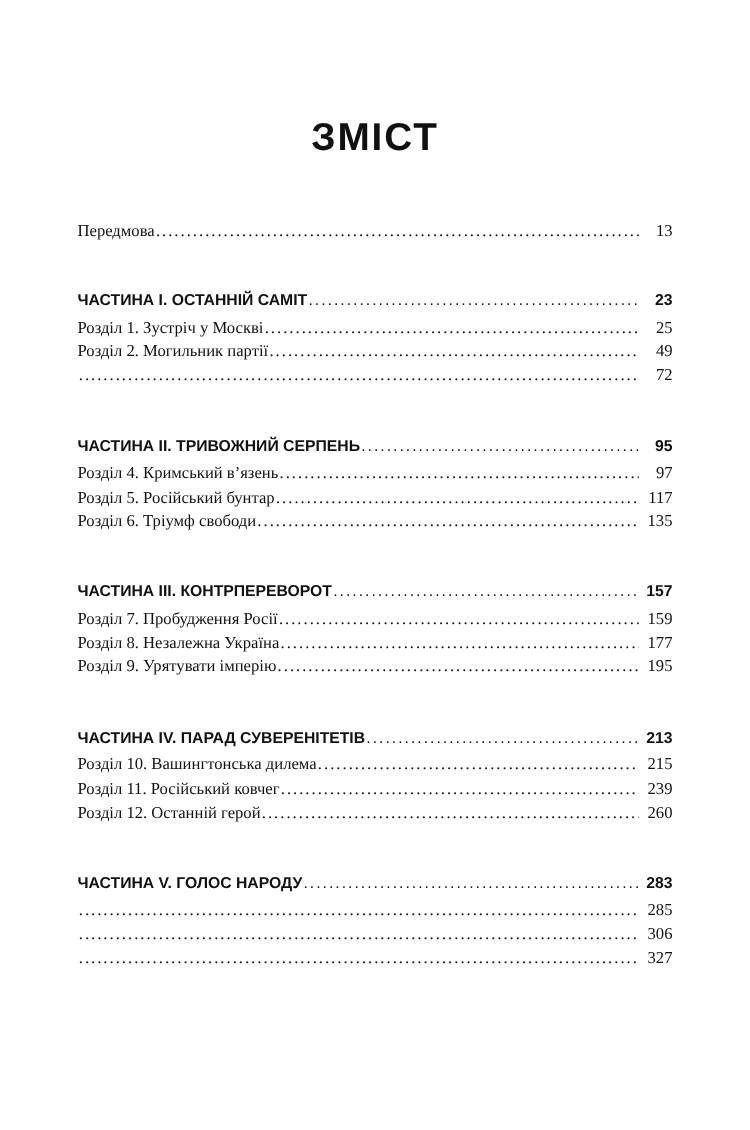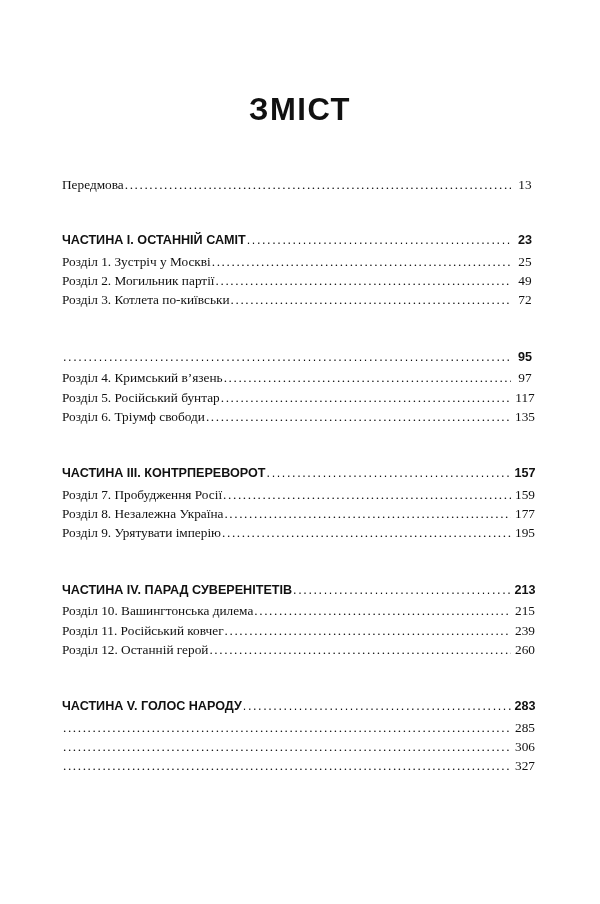--- a/index.html
+++ b/index.html
@@ -62,21 +62,21 @@
     white-space: nowrap;
     font-size: 13.3px;
     color: #111111;
     margin: 0 1px;
     letter-spacing: 1.6px;
   }
   .entry .page-num {
     flex: 0 0 auto;
     font-size: 13.3px;
     color: #111111;
-    text-align: center;
+    text-align: right;
     min-width: 26px;
   }
   .entry.part .label,
   .entry.part .page-num {
     font-family: "Liberation Sans", sans-serif;
     font-weight: bold;
     font-size: 12.6px;
   }
   .entry.part .dots {
     font-family: "Liberation Sans", sans-serif;
@@ -117,27 +117,27 @@
           <span class="label">Розділ 1. Зустріч у Москві</span>
           <span class="dots"> ........................................................................................................................................................................................................</span>
           <span class="page-num">25</span>
         </div>
         <div class="entry chapter">
           <span class="label">Розділ 2. Могильник партії</span>
           <span class="dots"> ........................................................................................................................................................................................................</span>
           <span class="page-num">49</span>
         </div>
         <div class="entry chapter">
-          <span class="label">Розділ 3. Котлета по-київськи</span>
           <span class="dots"> ........................................................................................................................................................................................................</span>
           <span class="page-num">72</span>
         </div>
       </div>
       <div class="group">
         <div class="entry part">
+          <span class="label">ЧАСТИНА II. ТРИВОЖНИЙ СЕРПЕНЬ</span>
           <span class="dots"> ........................................................................................................................................................................................................</span>
           <span class="page-num">95</span>
         </div>
         <div class="entry chapter">
           <span class="label">Розділ 4. Кримський в’язень</span>
           <span class="dots"> ........................................................................................................................................................................................................</span>
           <span class="page-num">97</span>
         </div>
         <div class="entry chapter">
           <span class="label">Розділ 5. Російський бунтар</span>

